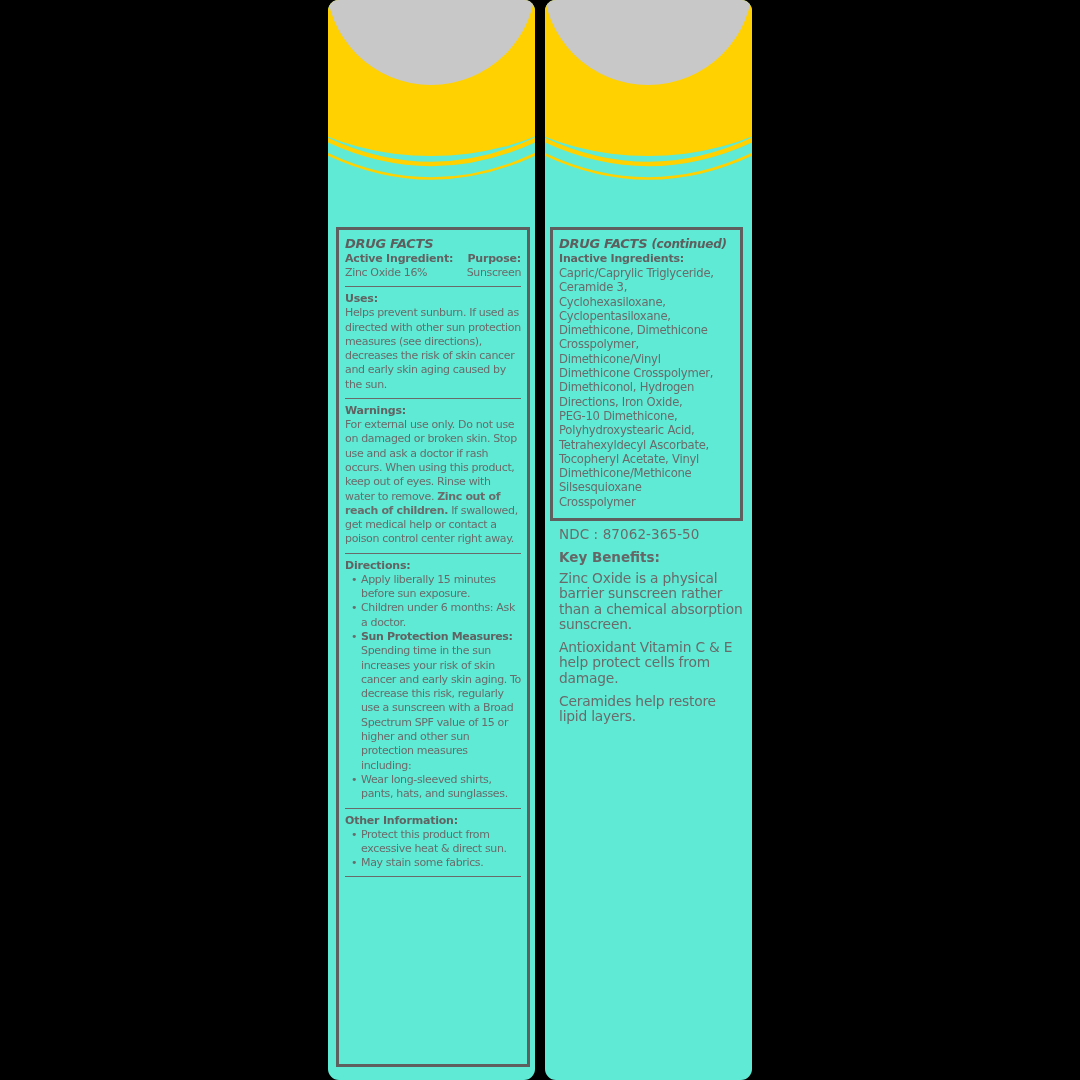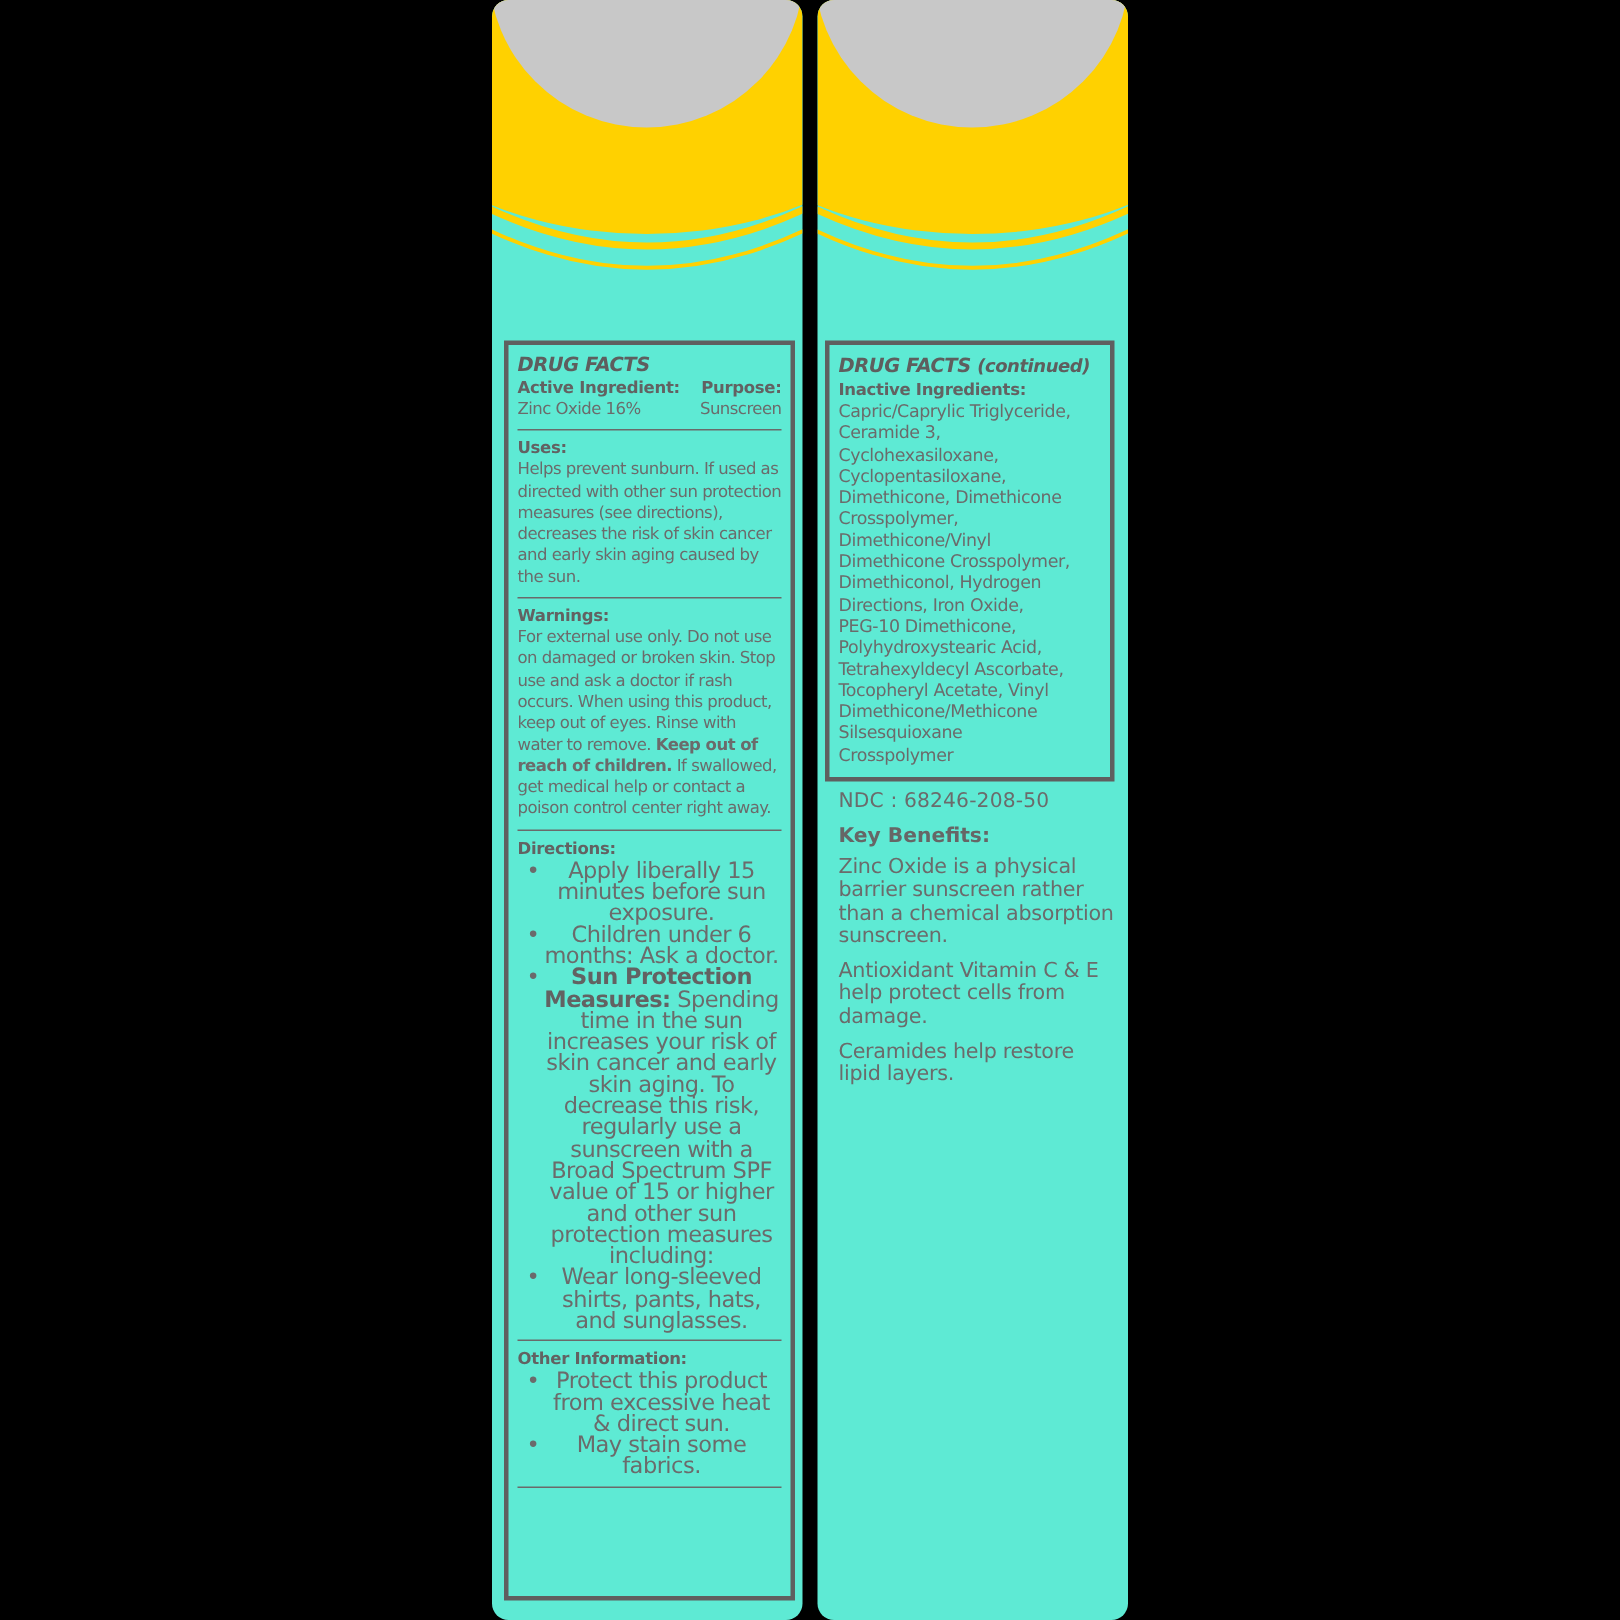--- a/index.html
+++ b/index.html
@@ -18,21 +18,21 @@
   }
   #panel-left .box { left: 8px; top: 227px; width: 194px; height: 840px; }
   #panel-right .box { left: 5px; top: 227px; width: 193px; height: 294px; }
   .title { font-weight: bold; font-style: italic; font-size: 13px; letter-spacing: -0.3px; line-height: 16px; color: #5e5e5e; }
   .title .cont { font-size: 12px; }
   .h { font-weight: bold; font-size: 11px; line-height: 14px; color: #626262; letter-spacing: -0.2px; }
   .t { font-size: 11px; line-height: 14.3px; letter-spacing: -0.35px; }
   .row { display: flex; justify-content: space-between; }
   .sep { height: 0; border-top: 1.5px solid #6a6a6a; margin: 6px 0 5px 0; }
   ul { list-style: none; padding: 0; margin: 0; }
-  li { position: relative; padding-left: 16px; font-size: 15px; line-height: 14.3px; letter-spacing: -0.35px; text-align: center; }
+  li { position: relative; padding-left: 16px; font-size: 11px; line-height: 14.3px; letter-spacing: -0.35px; }
   li::before { content: "•"; position: absolute; left: 6px; top: 0; }
   li b { color: #626262; }
   .mfg { font-size: 9.6px; line-height: 12px; letter-spacing: -0.35px; }
   .right-text { position: absolute; left: 14px; top: 526px; width: 186px; }
   .ndc { font-size: 13.5px; line-height: 17px; letter-spacing: 0.1px; }
   .kb-h { font-weight: bold; font-size: 13.5px; line-height: 17px; margin-top: 6px; color: #666; }
   .big { font-size: 13.8px; line-height: 15.3px; letter-spacing: -0.2px; margin-top: 6px; }
   .small { font-size: 11.6px; line-height: 13.2px; letter-spacing: -0.2px; margin: 7px 0 0 12px; }
 </style>
 </head>
@@ -58,21 +58,21 @@
     </div>
     <div class="sep"></div>
 
     <div class="h">Uses:</div>
     <div class="t">Helps prevent sunburn. If used as directed with other sun protection measures (see directions), decreases the risk of skin cancer and early skin aging caused by the sun.</div>
     <div class="sep"></div>
 
     <div class="h">Warnings:</div>
     <div class="t">
       <span>For external use only. Do not use on damaged or broken skin. Stop use and ask a doctor if rash occurs. When using this product, keep out of eyes. Rinse with water to remove.</span>
-      <b>Keep out of reach of children.</b>
+      <b>Zinc out of reach of children.</b>
       <span>If swallowed, get medical help or contact a poison control center right away.</span>
     </div>
     <div class="sep"></div>
 
     <div class="h">Directions:</div>
     <ul>
       <li>Apply liberally 15 minutes before sun exposure.</li>
       <li>Children under 6 months: Ask a doctor.</li>
       <li>
         <b>Sun Protection Measures:</b>
@@ -121,19 +121,19 @@
       <div>Polyhydroxystearic Acid,</div>
       <div>Tetrahexyldecyl Ascorbate,</div>
       <div>Tocopheryl Acetate, Vinyl</div>
       <div>Dimethicone/Methicone</div>
       <div>Silsesquioxane</div>
       <div>Crosspolymer</div>
     </div>
   </div>
 
   <div class="right-text">
-    <div class="ndc">NDC : 68246-208-50</div>
+    <div class="ndc">NDC : 87062-365-50</div>
     <div class="kb-h">Key Benefits:</div>
     <div class="big" style="margin-top:5px;">Zinc Oxide is a physical barrier sunscreen rather than a chemical absorption sunscreen.</div>
     <div class="big" style="margin-top:8px;">Antioxidant Vitamin C &amp; E help protect cells from damage.</div>
     <div class="big" style="margin-top:8px;">Ceramides help restore lipid layers.</div>
   </div>
 </div>
 
 </body></html>

